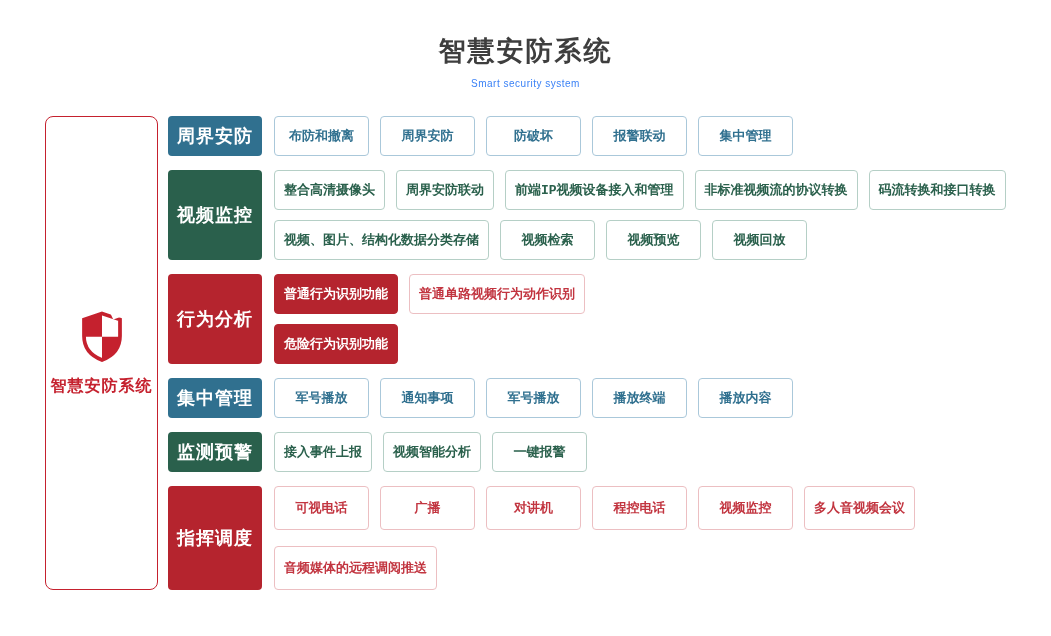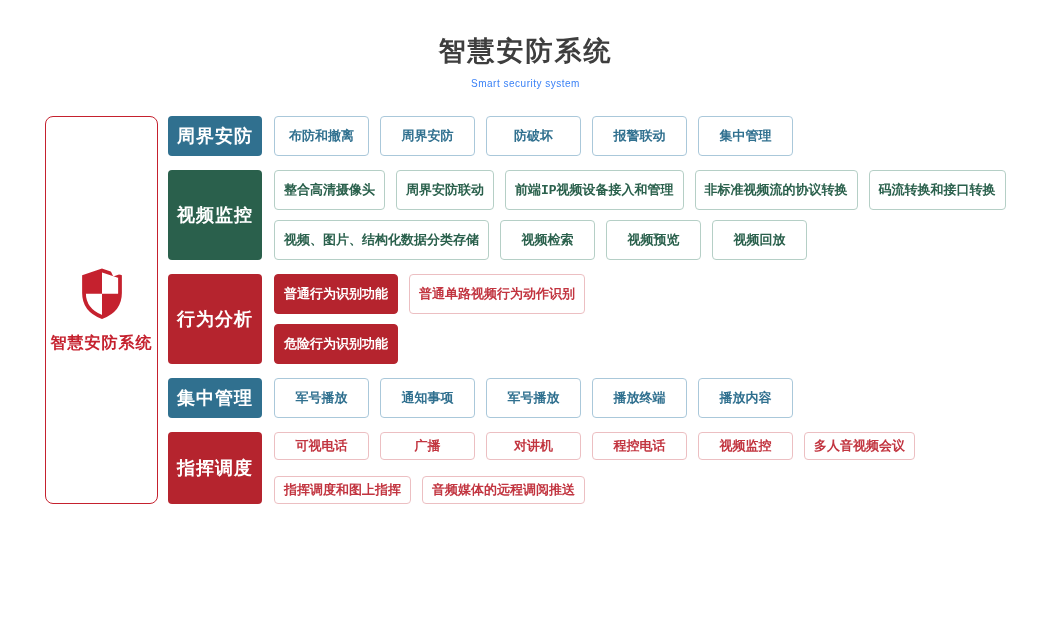--- a/index.html
+++ b/index.html
@@ -42,21 +42,21 @@
   .cat.red{background:var(--cat-red);}
 
   .rows{display:flex;flex-direction:column;justify-content:center;gap:10px;margin-left:12px;}
   .group.large .rows{gap:16px;}
   .row{display:flex;gap:11px;}
   .chip{
     min-width:95px;height:40px;padding:0 9px;background:#fff;border:1px solid;border-radius:4px;
     display:inline-flex;align-items:center;justify-content:center;
     font-size:13px;font-weight:bold;white-space:nowrap;
   }
-  .group.large .chip{height:28px;}
+  .group.large .chip{height:44px;}
   .chip.blue{color:var(--blue);border-color:var(--blue-border);}
   .chip.green{color:var(--green);border-color:var(--green-border);font-family:Liberation Mono, monospace;}
   .chip.red{color:var(--item-red);border-color:var(--red-border);}
   .chip.solid{background:var(--cat-red);border-color:var(--cat-red);color:#fff;}
 </style>
 </head>
 <body>
 
 <div class="page">
 
@@ -133,33 +133,42 @@
           <div class="rows">
             <div class="row">
               <div class="chip blue">军号播放</div>
               <div class="chip blue">通知事项</div>
               <div class="chip blue">军号播放</div>
               <div class="chip blue">播放终端</div>
               <div class="chip blue">播放内容</div>
             </div>
           </div>
         </div>
+        <div class="group">
+          <div class="cat green">监测预警</div>
+          <div class="rows">
+            <div class="row">
+              <div class="chip green">接入事件上报</div>
+              <div class="chip green">视频智能分析</div>
+              <div class="chip green">一键报警</div>
+            </div>
+          </div>
+        </div>
         <div class="group large">
           <div class="cat red">指挥调度</div>
           <div class="rows">
             <div class="row">
               <div class="chip red">可视电话</div>
               <div class="chip red">广播</div>
               <div class="chip red">对讲机</div>
               <div class="chip red">程控电话</div>
               <div class="chip red">视频监控</div>
               <div class="chip red">多人音视频会议</div>
             </div>
             <div class="row">
-              <div class="chip red">指挥调度和图上指挥</div>
               <div class="chip red">音频媒体的远程调阅推送</div>
             </div>
           </div>
         </div>
       </div>
 
   </main>
 </div>
 
 </body></html>

